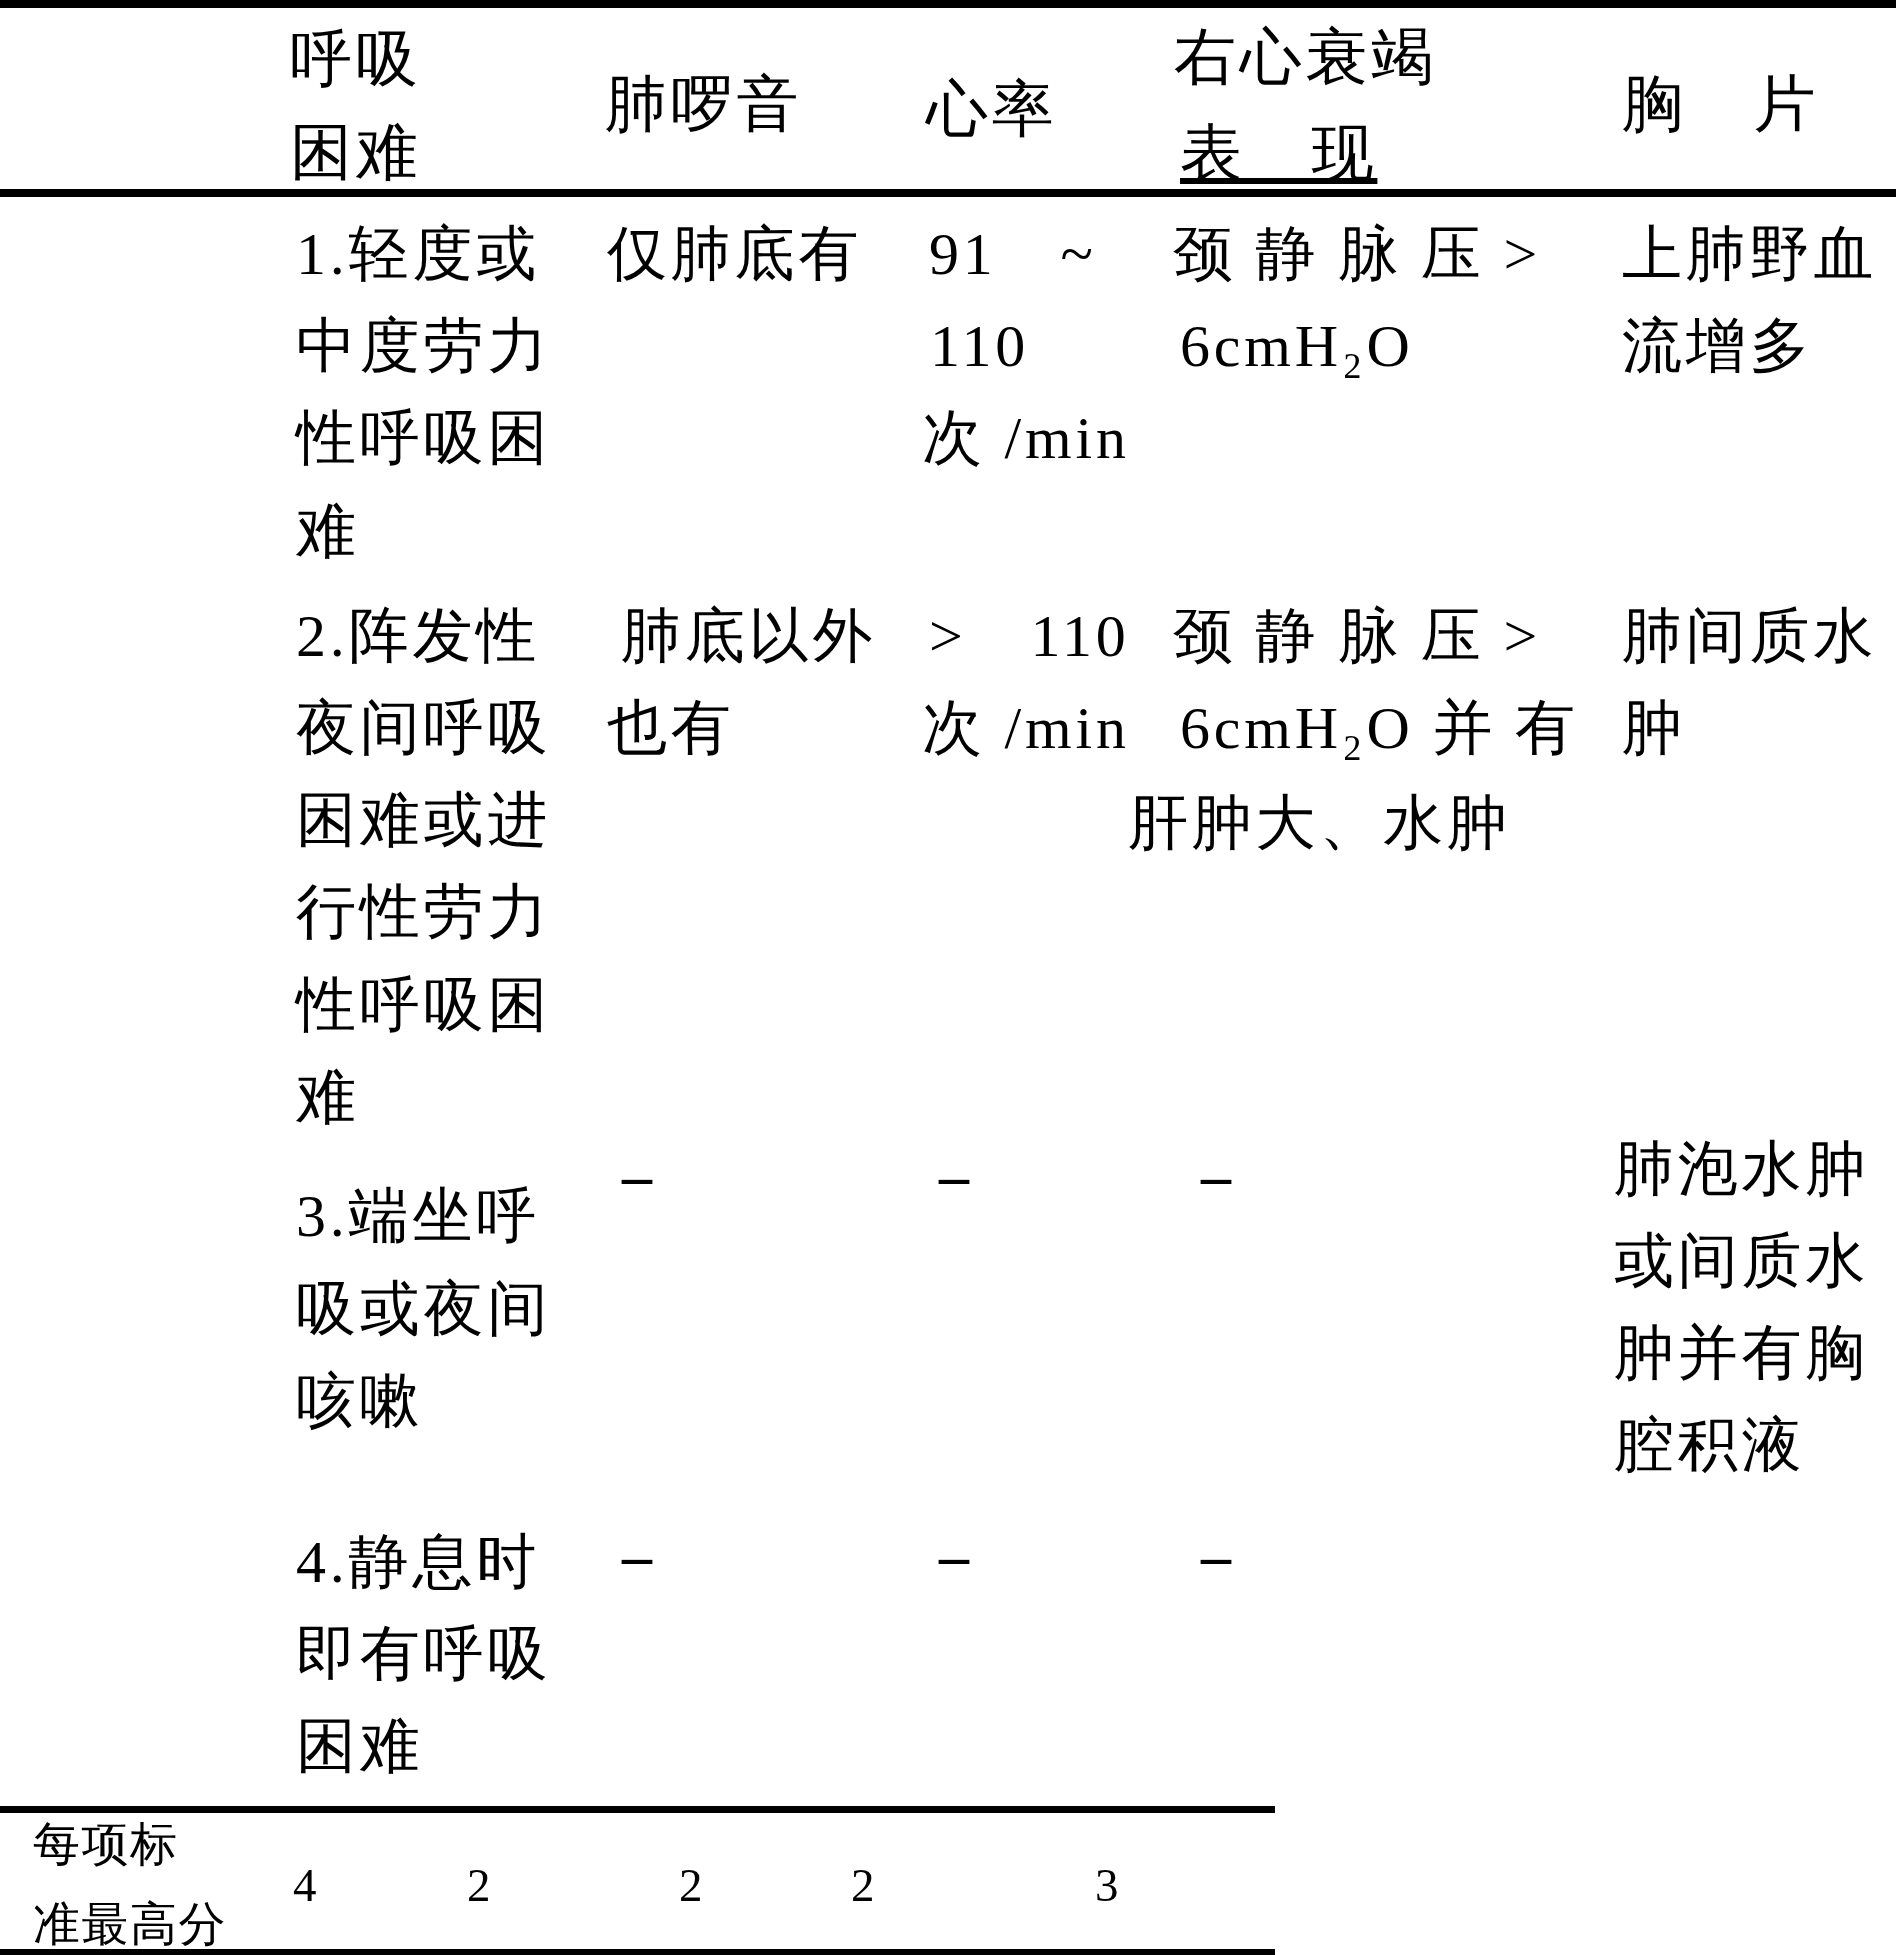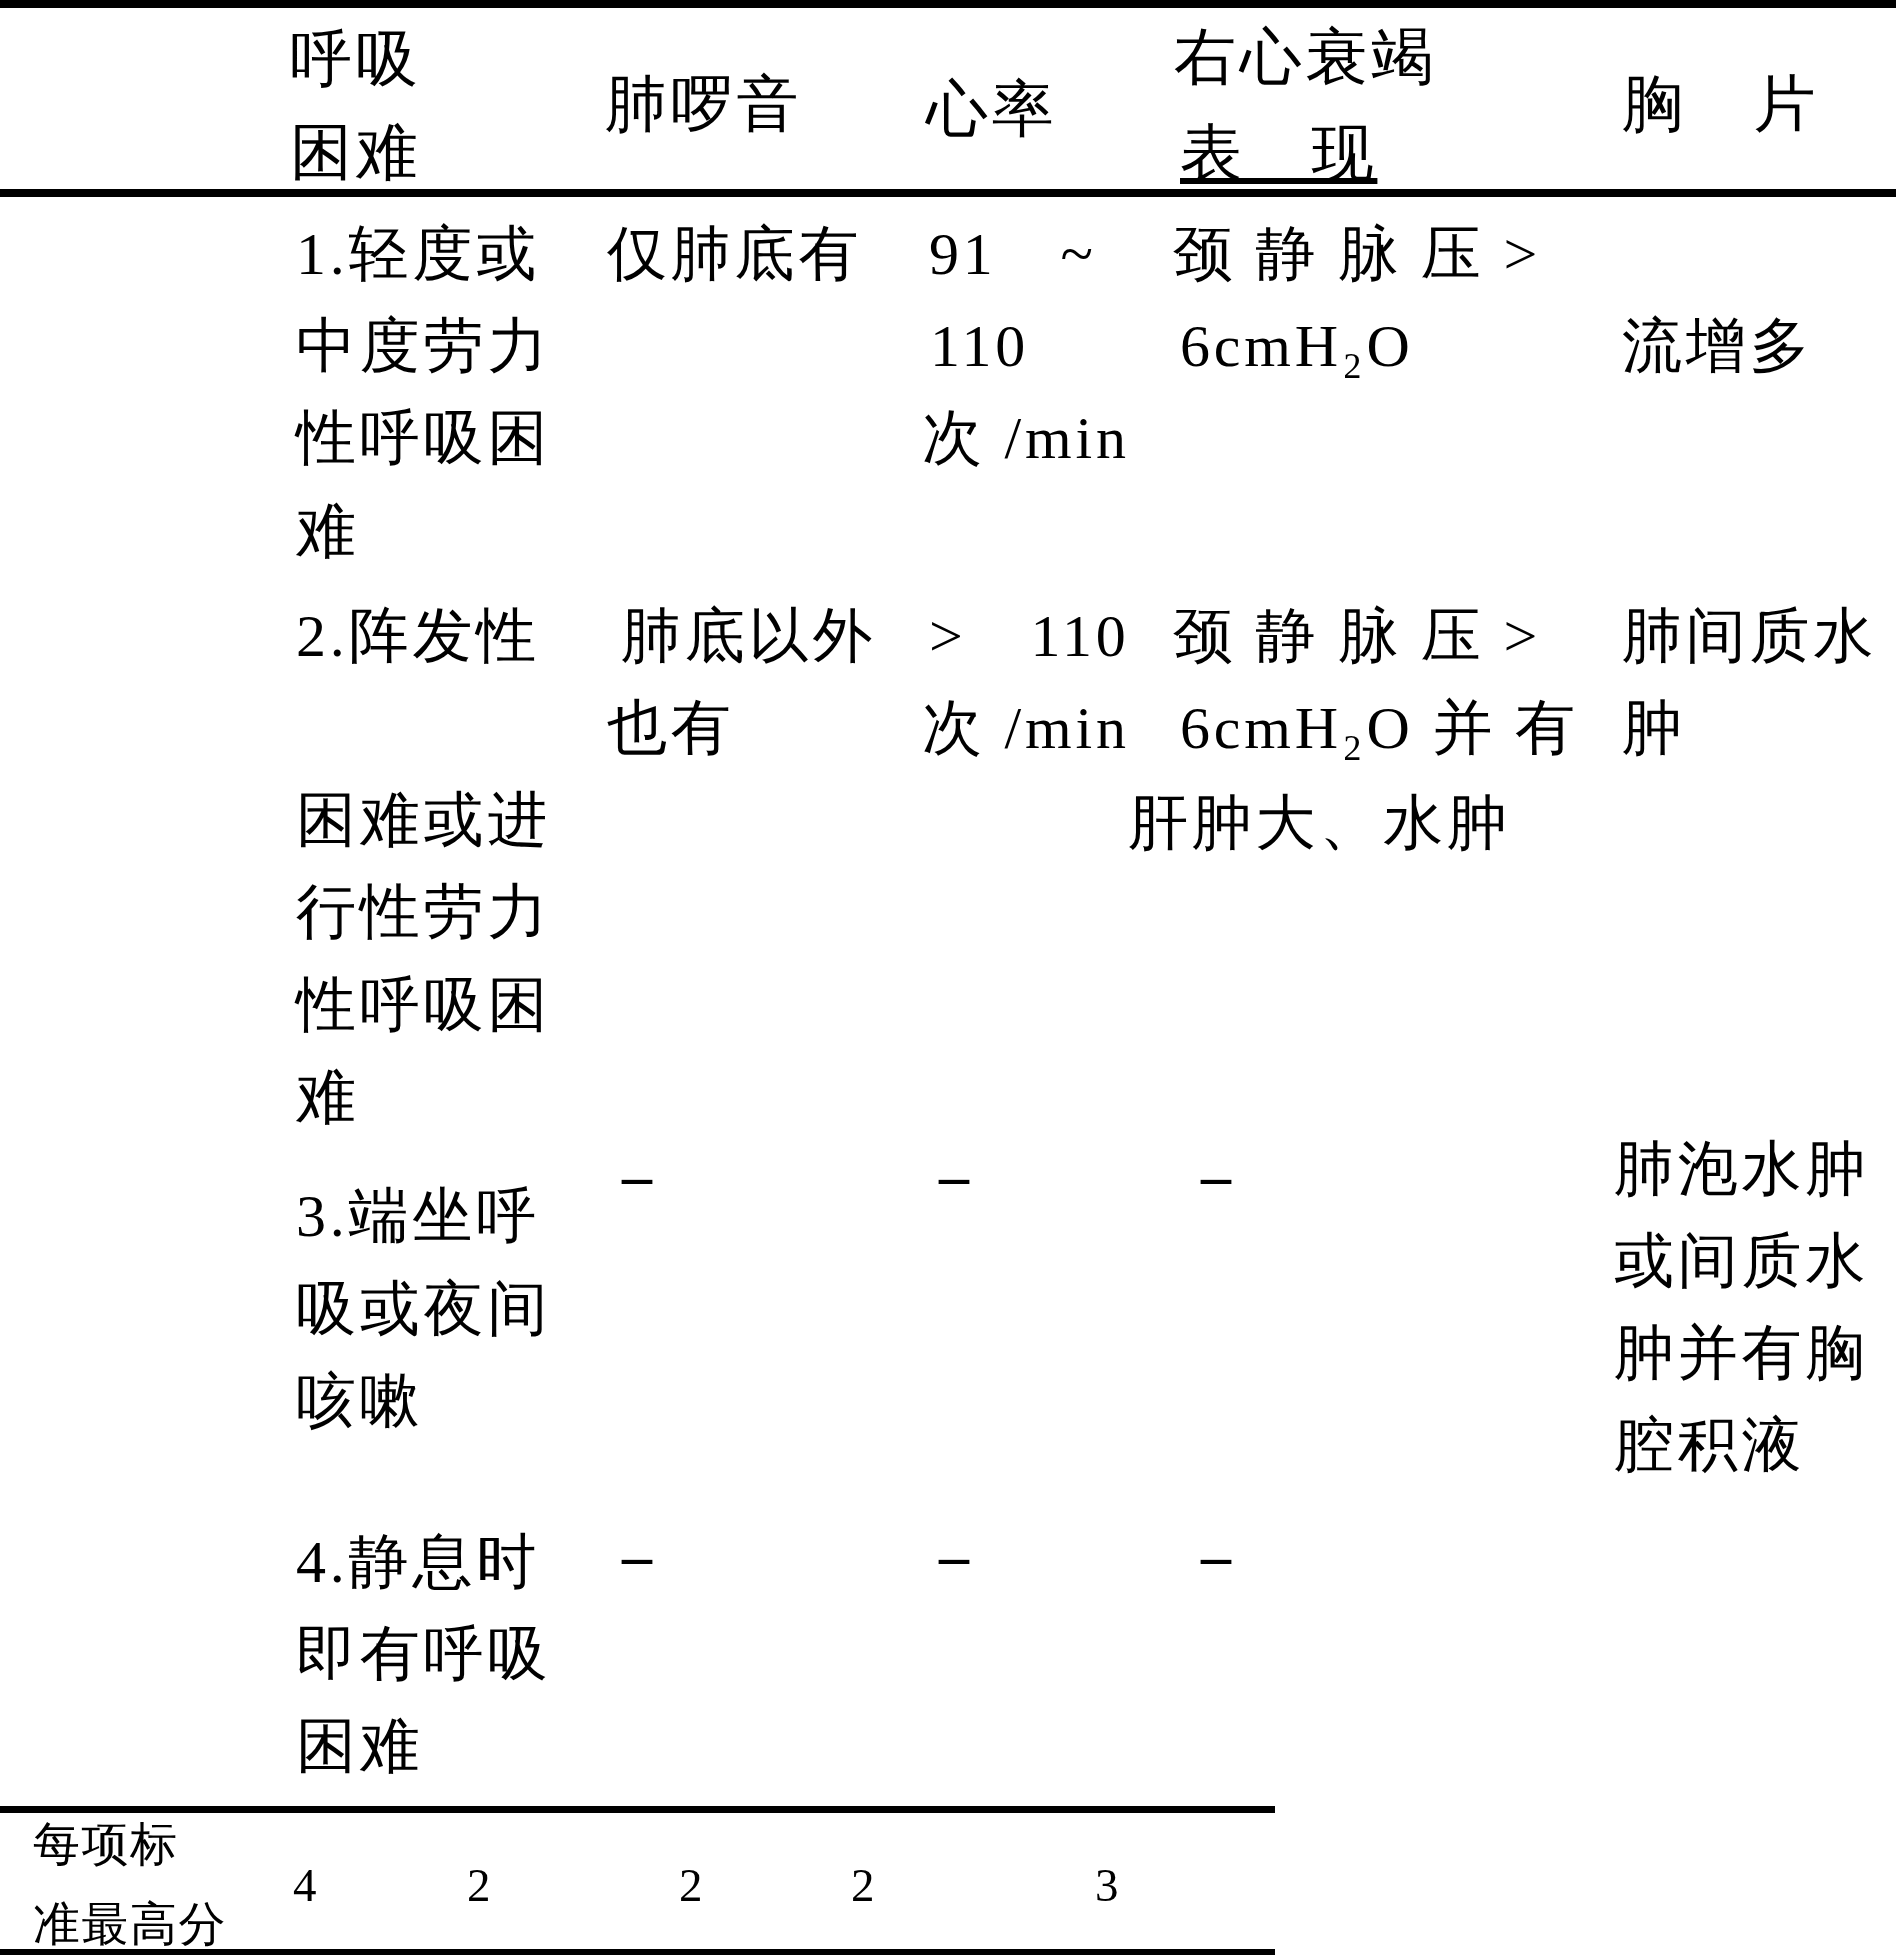--- a/index.html
+++ b/index.html
@@ -32,23 +32,25 @@
   <span class="t" style="left:296px;top:224px;">1.轻度或</span>
   <span class="t" style="left:296px;top:316px;">中度劳力</span>
   <span class="t" style="left:296px;top:408px;">性呼吸困</span>
   <span class="t" style="left:296px;top:501px;">难</span>
   <span class="t" style="left:607px;top:224px;">仅肺底有</span>
   <span class="t" style="left:929px;top:224px;">91　~</span>
   <span class="t" style="left:930px;top:316px;">110</span>
   <span class="t" style="left:922px;top:408px;">次 /min</span>
   <span class="t" style="left:1173px;top:224px;">颈 静 脉 压 &gt;</span>
   <span class="t" style="left:1180px;top:316px;">6cmH₂O</span>
+  <span class="t" style="left:1622px;top:224px;">上肺野血</span>
   <span class="t" style="left:1622px;top:316px;text-align:right;">流增多</span>
 
   <span class="t" style="left:296px;top:606px;">2.阵发性</span>
+  <span class="t" style="left:296px;top:698px;">夜间呼吸</span>
   <span class="t" style="left:296px;top:790px;">困难或进</span>
   <span class="t" style="left:296px;top:882px;">行性劳力</span>
   <span class="t" style="left:296px;top:975px;">性呼吸困</span>
   <span class="t" style="left:296px;top:1067px;">难</span>
   <span class="t" style="left:621px;top:606px;">肺底以外</span>
   <span class="t" style="left:607px;top:698px;">也有</span>
   <span class="t" style="left:929px;top:606px;">&gt;　110</span>
   <span class="t" style="left:922px;top:698px;">次 /min</span>
   <span class="t" style="left:1173px;top:606px;">颈 静 脉 压 &gt;</span>
   <span class="t" style="left:1180px;top:698px;">6cmH₂O 并 有</span>

